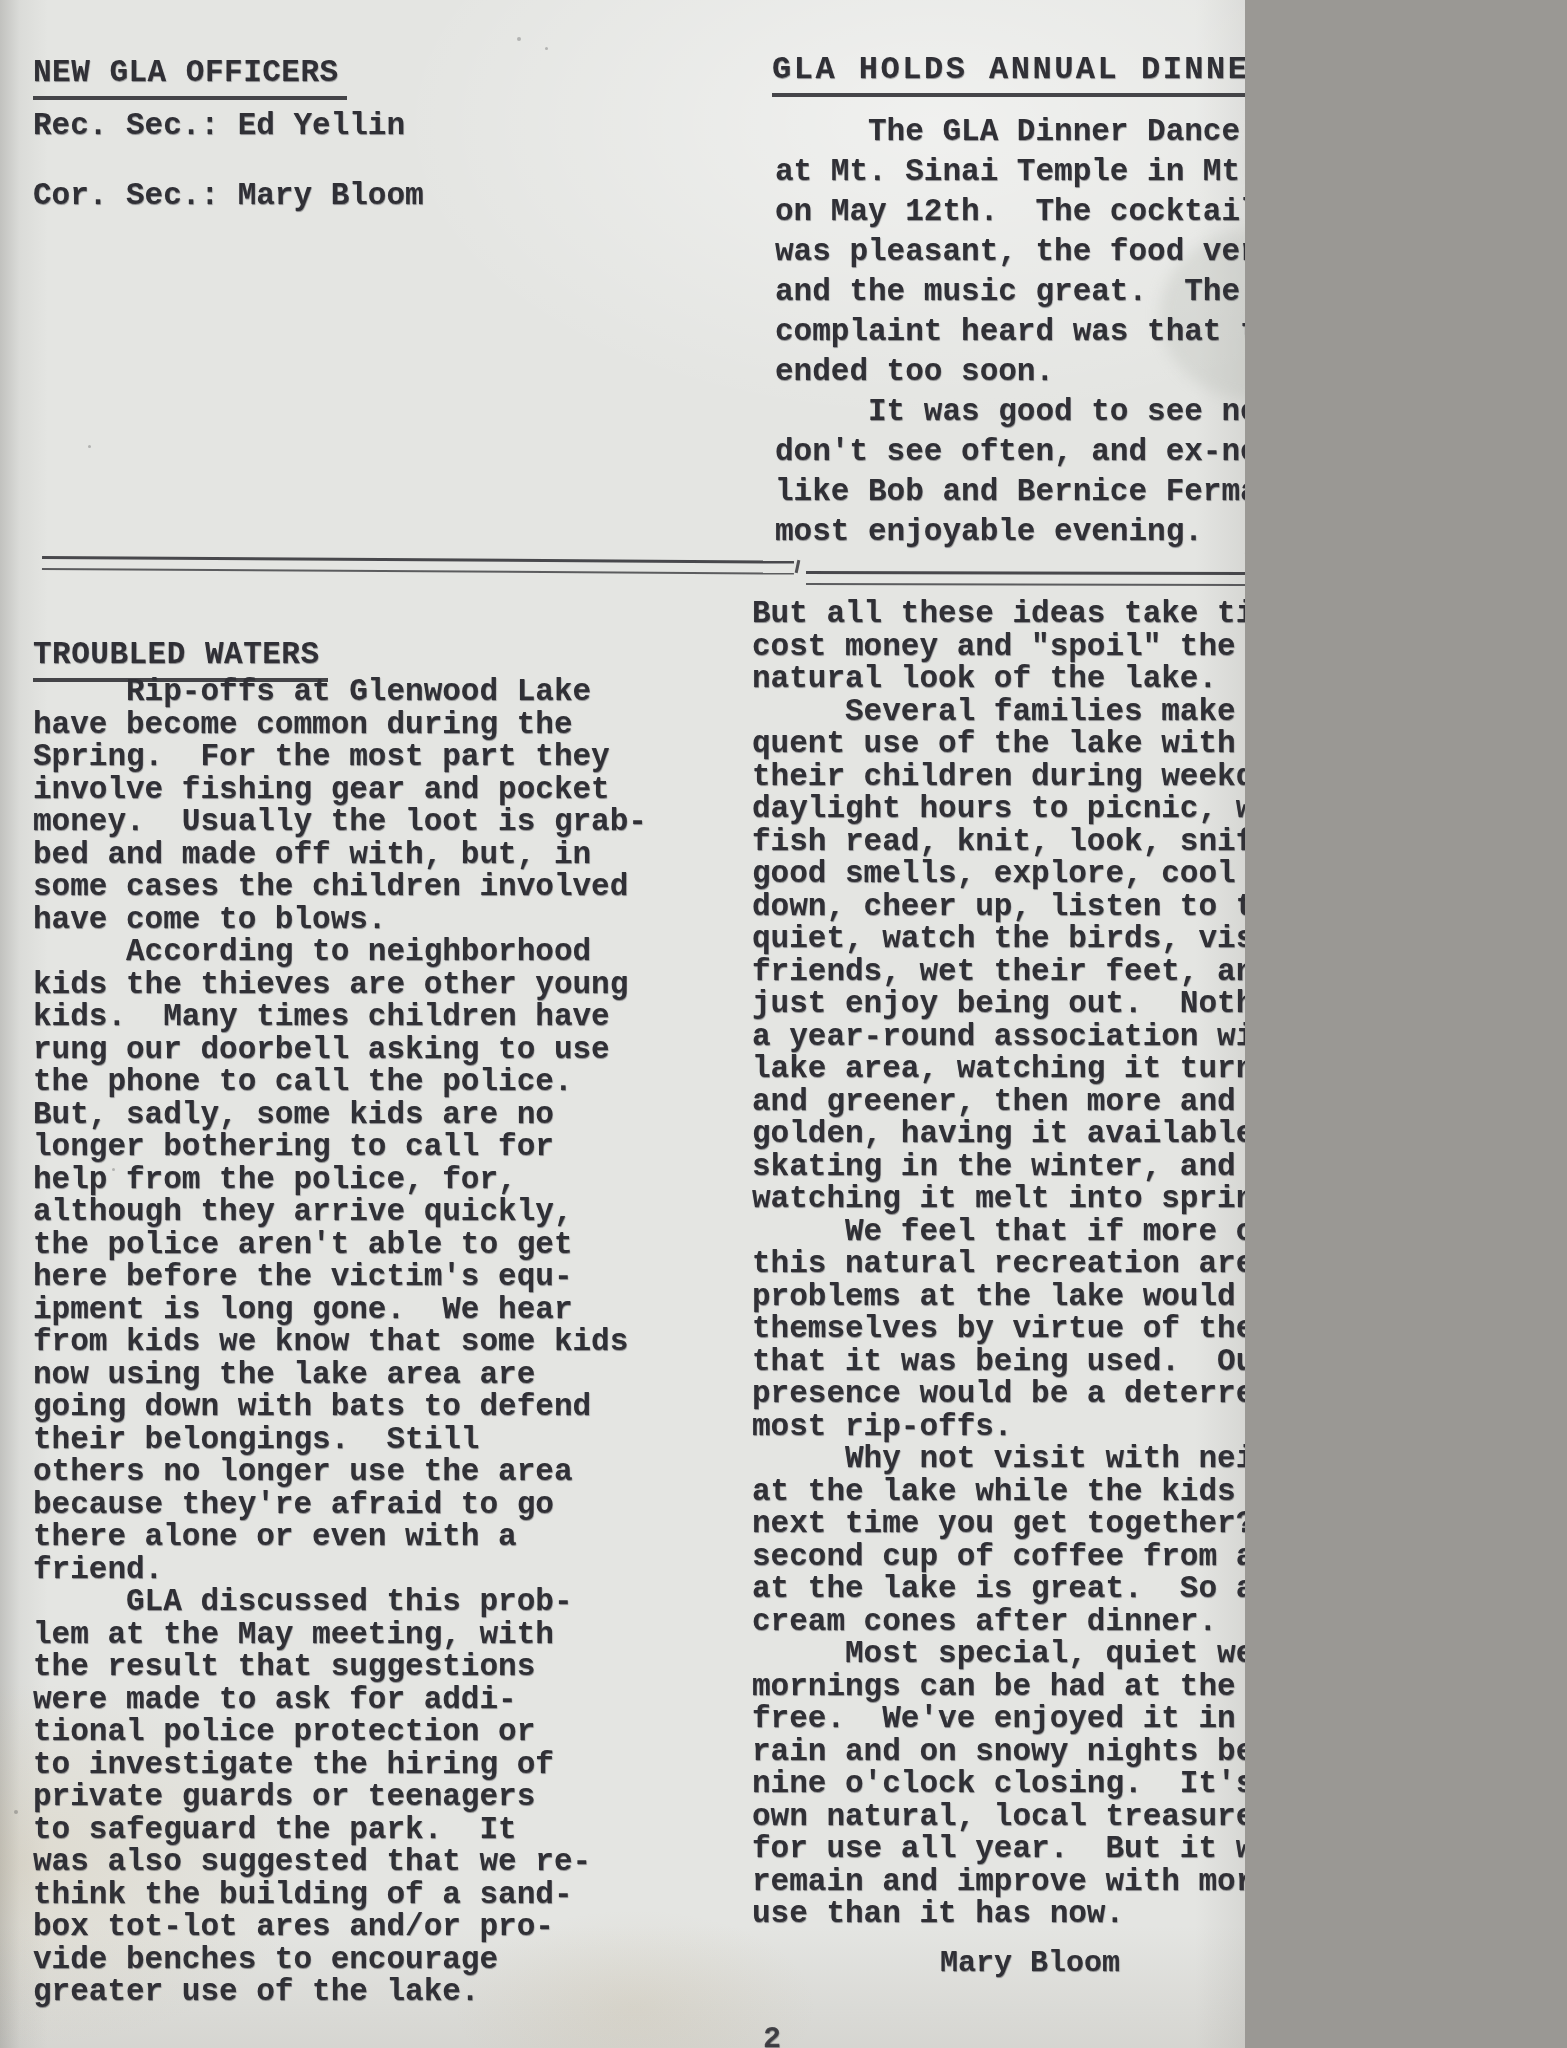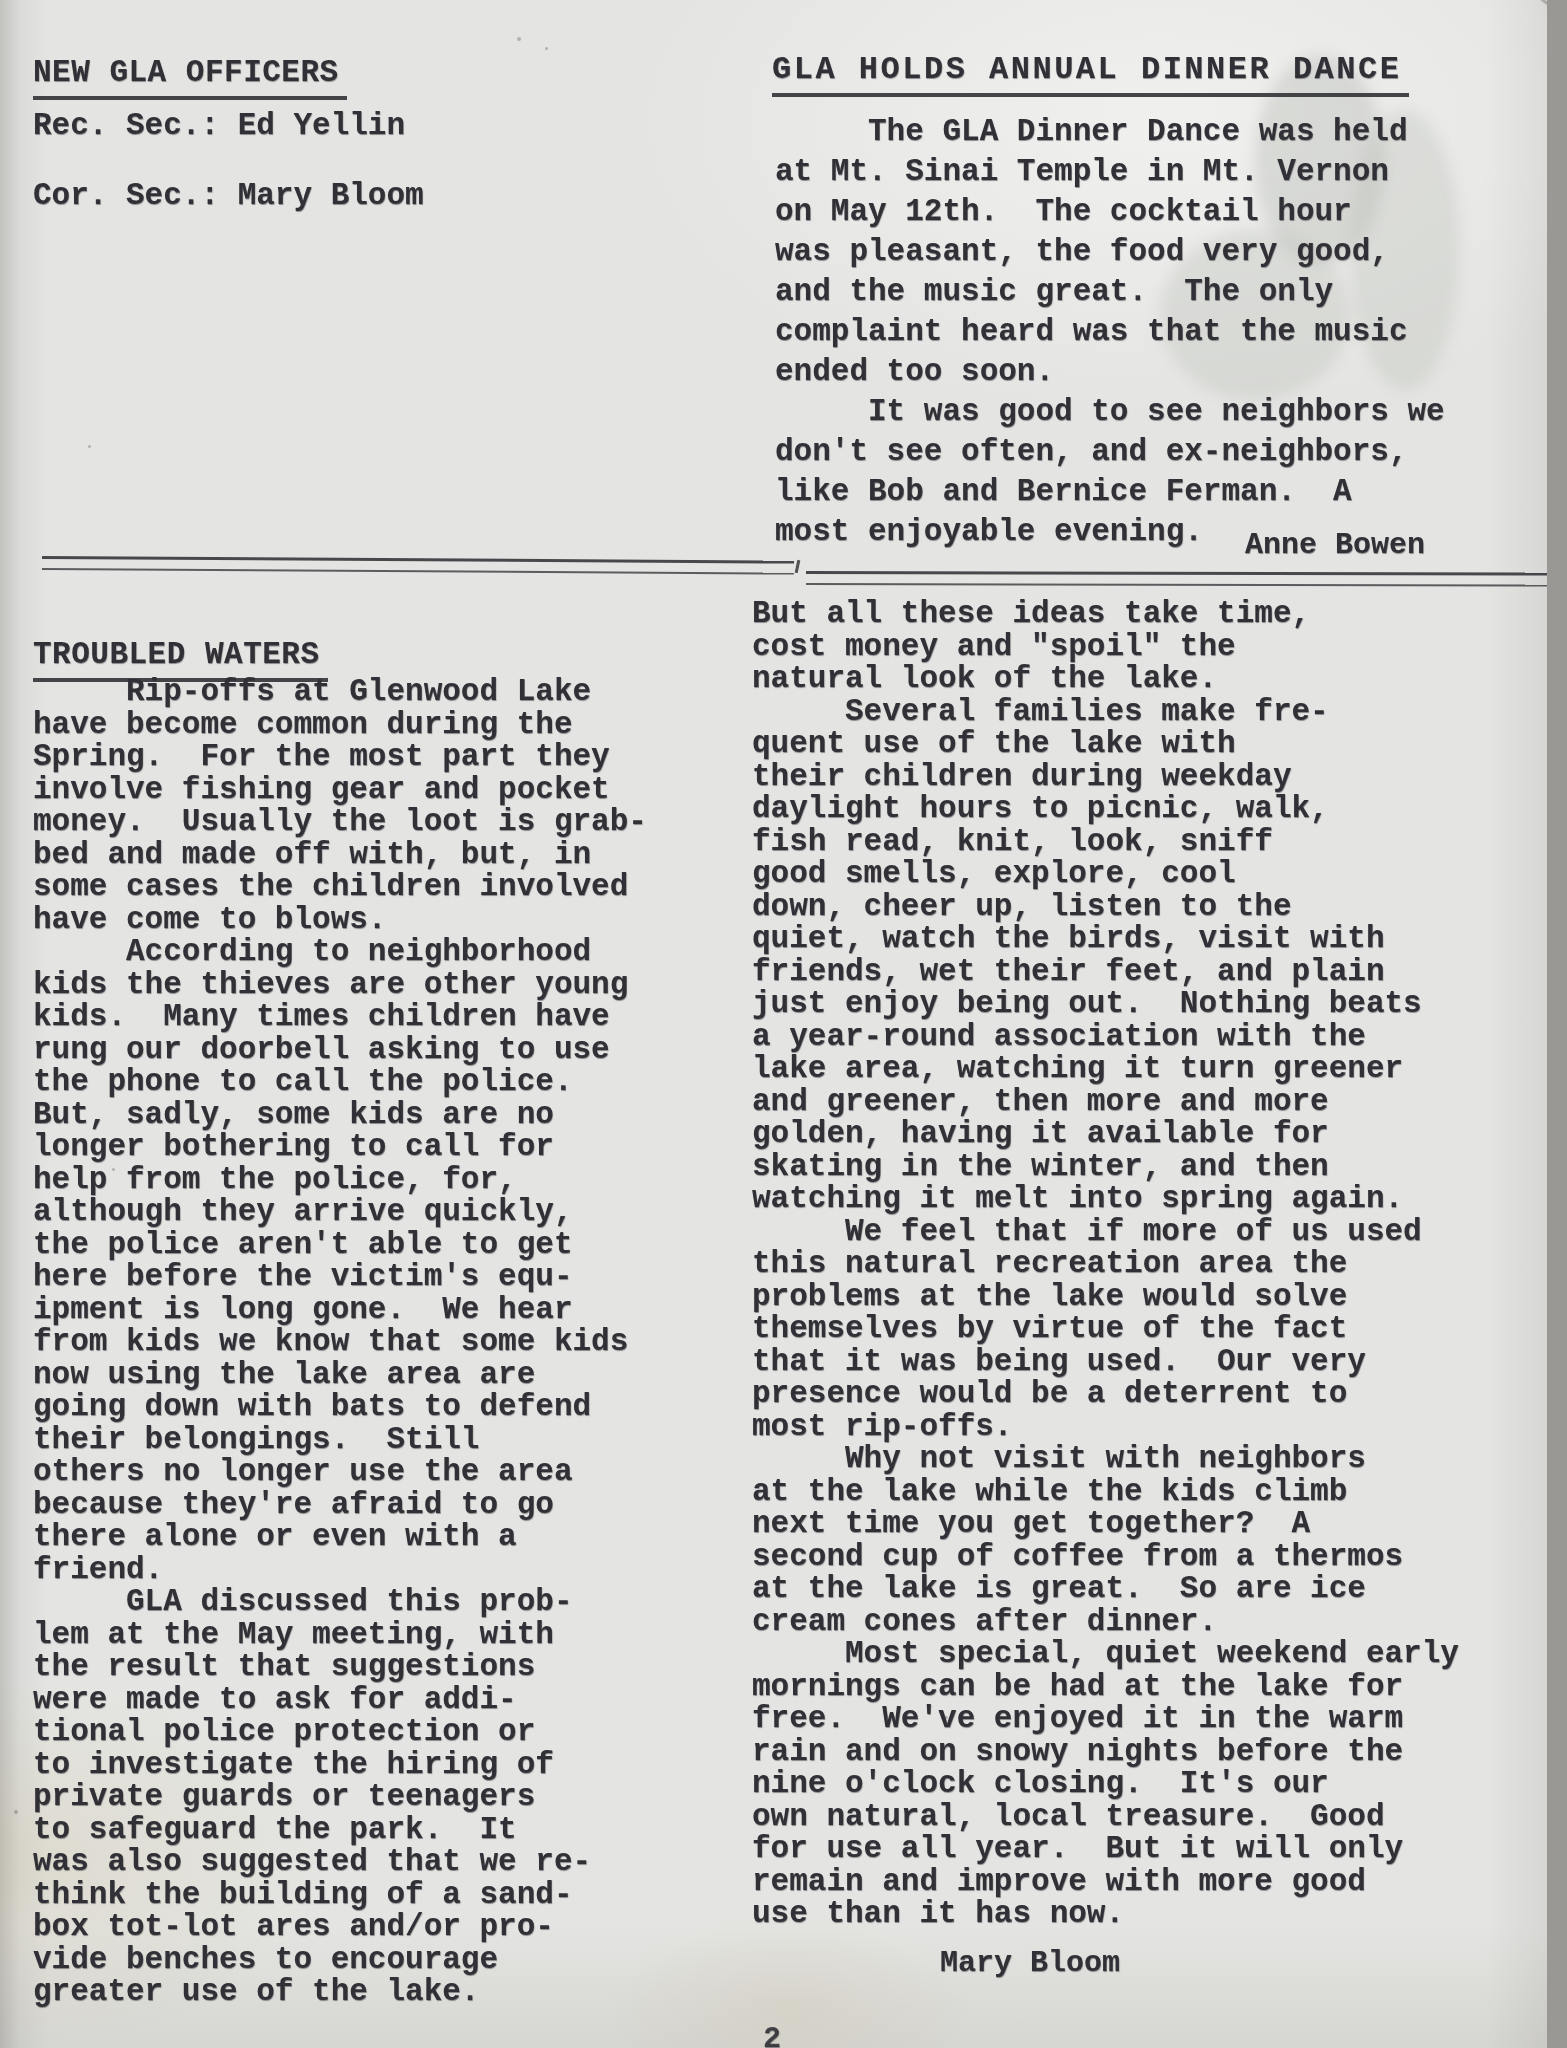--- a/index.html
+++ b/index.html
@@ -1,19 +1,19 @@
 <!DOCTYPE html>
 <html><head>
 <meta charset="utf-8">
 <title>GLA Newsletter Page</title>
 <style>
   html,body{margin:0;padding:0;background:#9a9894;}
   .page{
     position:relative;
-    width:1547px;height:2048px;
+    width:1245px;height:2048px;
     overflow:hidden;
     background:
       radial-gradient(ellipse 900px 500px at 75% 6%, rgba(255,255,255,0.45), rgba(255,255,255,0) 60%),
       radial-gradient(ellipse 420px 260px at 2% 91%, rgba(185,155,95,0.14), rgba(185,155,95,0) 70%),
       radial-gradient(ellipse 260px 140px at 51% 98%, rgba(175,145,85,0.10), rgba(175,145,85,0) 70%),
       linear-gradient(to right, rgba(70,68,64,0.22) 0px, rgba(70,68,64,0.06) 20px, rgba(70,68,64,0) 48px),
       linear-gradient(to top, rgba(110,100,85,0.12) 0%, rgba(110,100,85,0) 6%),
       linear-gradient(to left, rgba(95,92,88,0.10) 0%, rgba(95,92,88,0) 4%),
       #e4e5e2;
     font-family:"Liberation Mono","DejaVu Sans Mono",monospace;

